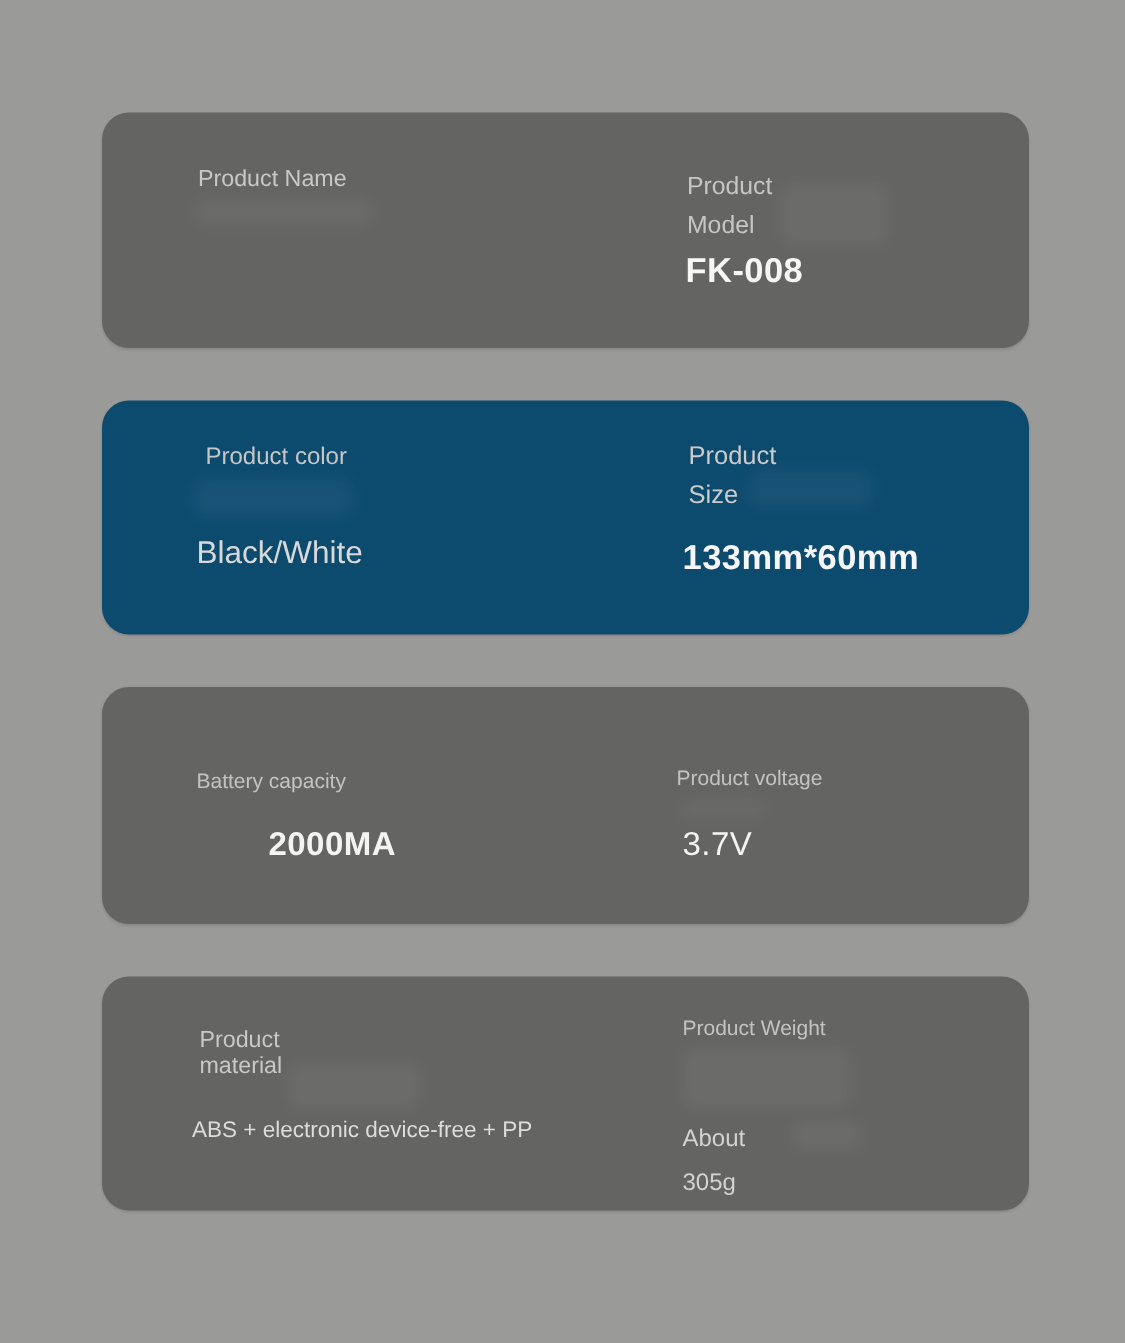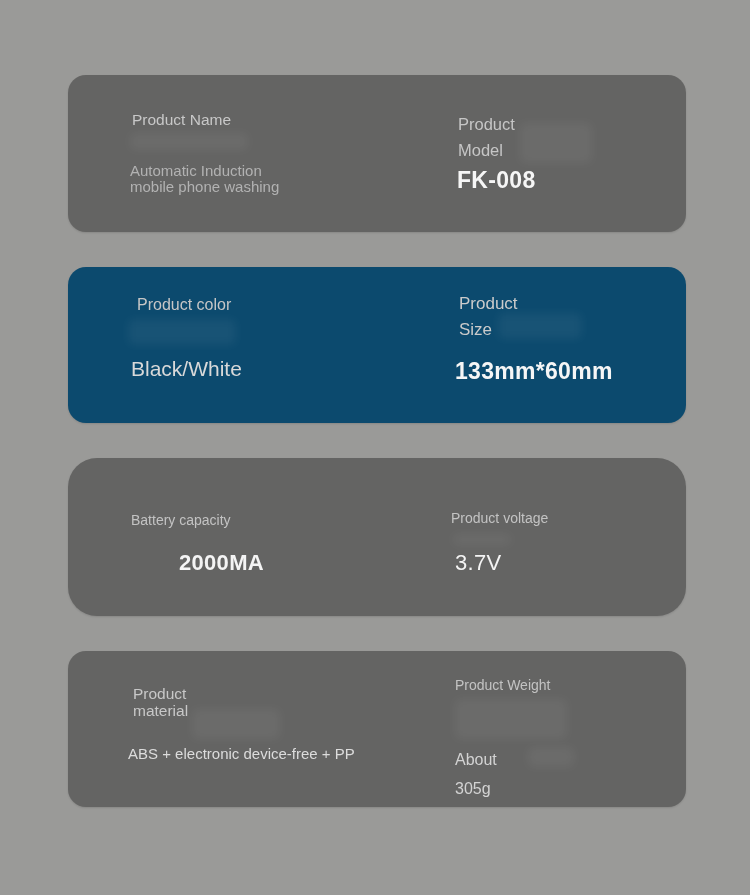--- a/index.html
+++ b/index.html
@@ -69,38 +69,36 @@
 </style>
 </head>
 <body style="background: rgb(154, 154, 152);">
 
 <div class="page">
 
   <section class="card c1" style="background: rgb(100, 100, 99);">
     <div class="ghost g1a"></div>
     <div class="ghost g1b"></div>
     <div class="t ll">Product Name</div>
-    <div class="t lv">Automatic Induction
-mobile phone washing</div>
     <div class="t rl">Product
 Model</div>
     <div class="t rv">FK-008</div>
   </section>
 
   <section class="card c2" style="background: #0c4a6e;">
     <div class="ghost g2a"></div>
     <div class="ghost g2b"></div>
     <div class="t ll">Product color</div>
     <div class="t lv">Black/White</div>
     <div class="t rl">Product
 Size</div>
     <div class="t rv">133mm*60mm</div>
   </section>
 
-  <section class="card c3" style="background: rgb(100, 100, 99); border-radius: 29px;">
+  <section class="card c3" style="background: rgb(100, 100, 99);">
     <div class="ghost g3a"></div>
     <div class="t ll">Battery capacity</div>
     <div class="t lv">2000MA</div>
     <div class="t rl">Product voltage</div>
     <div class="t rv">3.7V</div>
   </section>
 
   <section class="card c4" style="background: rgb(100, 100, 99);">
     <div class="ghost g4a"></div>
     <div class="ghost g4b"></div>

